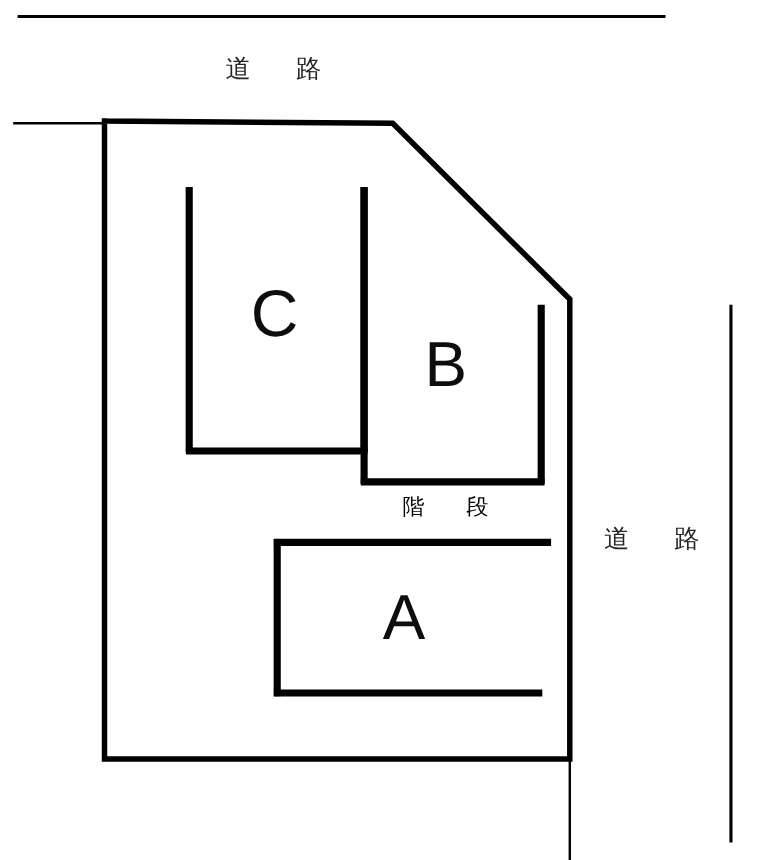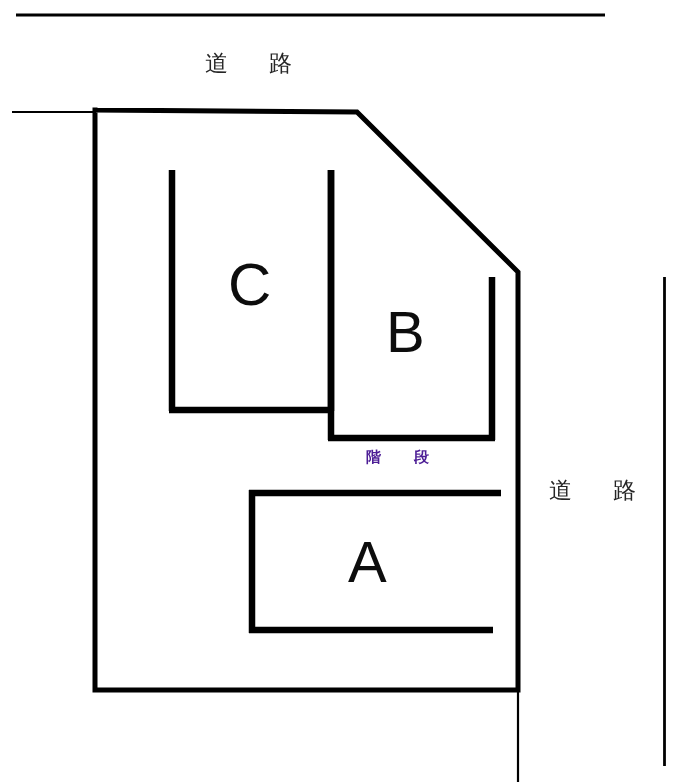--- a/index.html
+++ b/index.html
@@ -35,24 +35,24 @@
   }
   .road-label {
     font-family: "DejaVu Sans", sans-serif;
     font-size: 23px;
     letter-spacing: 9px;
     font-weight: 400;
     color: #262626;
   }
   .stairs-label {
     font-family: "DejaVu Sans", sans-serif;
-    font-size: 15px;
+    font-size: 20px;
     letter-spacing: 9px;
-    font-weight: 700;
-    color: #4c1d95;
+    font-weight: 400;
+    color: #000000;
   }
   .bldg-label {
     font-family: "Liberation Sans", sans-serif;
     font-weight: 400;
     color: #0d0d0d;
     line-height: 1;
   }
   #label-road-top { left: 205px; top: 52px; }
   #label-road-right { left: 549px; top: 479px; }
   #label-stairs { left: 366px; top: 450px; }

